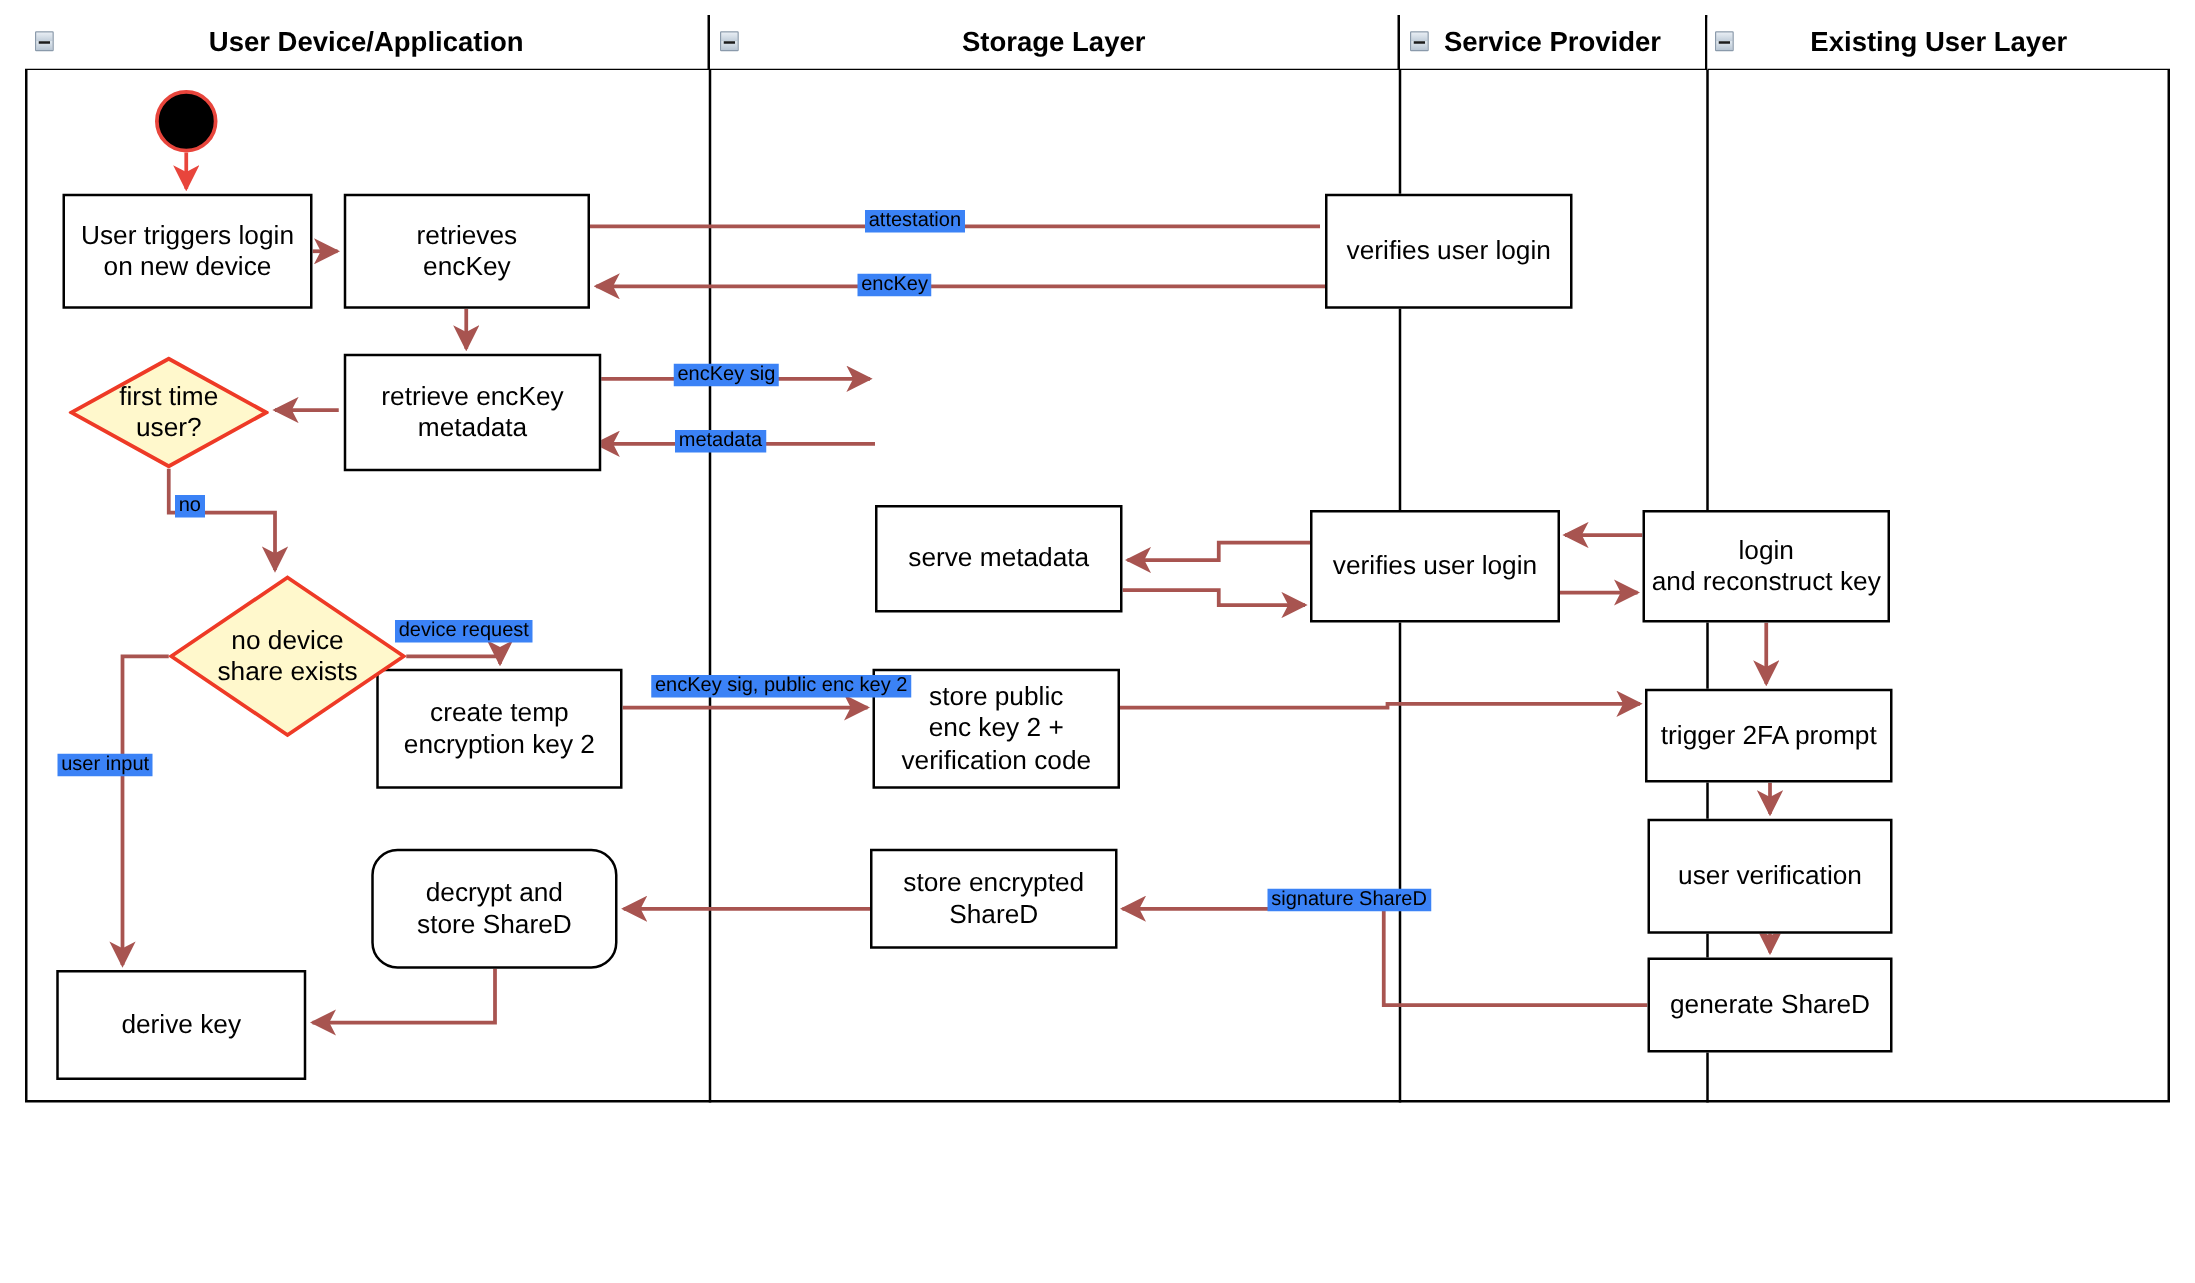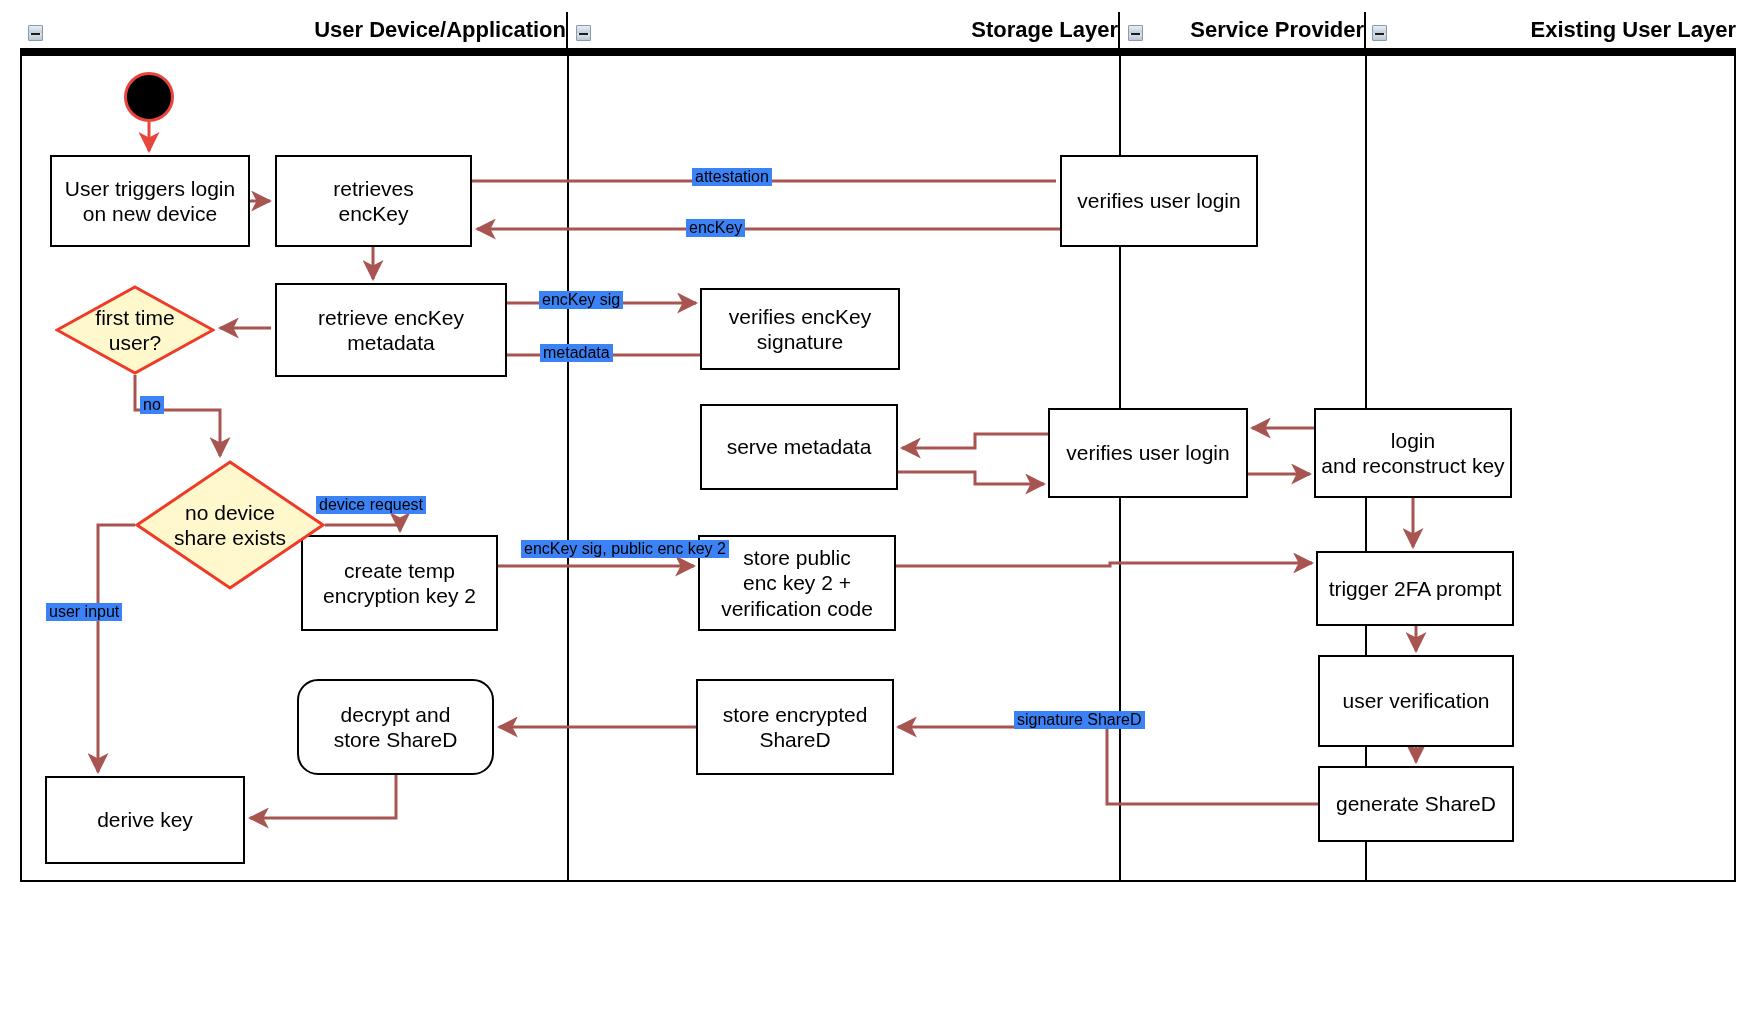--- a/index.html
+++ b/index.html
@@ -18,24 +18,24 @@
   
   .lane-frame {
     position: absolute;
     box-sizing: border-box;
     border: 2px solid #000000;
   }
   .lane-header {
     position: absolute;
     box-sizing: border-box;
     border-right: 2px solid #000000;
-    border-bottom: 8px solid #000000;
+    border-bottom: 1px solid #000000;
     display: flex;
     align-items: center;
-    justify-content: flex-end;
+    justify-content: center;
     font-weight: bold;
     font-size: 22px;
     color: #000000;
     background: #ffffff;
   }
   .lane-header.last { border-right: none; }
   .lane-divider {
     position: absolute;
     width: 2px;
     background: #000000;
@@ -211,41 +211,39 @@
       <path d="M396,775 L396,818 L250,818" marker-end="url(#arrow)"></path>
     </g>
   </svg>
 
   <div class="node" style="left:50px; top:155px; width:200px; height:92px;">User triggers login
 on new device</div>
 
   <div class="node" style="left:275px; top:155px; width:197px; height:92px;">retrieves
 encKey</div>
 
-  <div class="node" style="left:275px; top:283px; width:232px; height:94px;">retrieve encKey
+  <div class="node" style="left:275px; top:283px; width:206px; height:94px;">retrieve encKey
 metadata</div>
 
   <div class="node" style="left:301px; top:535px; width:197px; height:96px;">create temp
 encryption key 2</div>
 
   <div class="node" style="left:297px; top:679px; width:197px; height:96px;border-radius:21px;">decrypt and
 store ShareD</div>
 
   <div class="node" style="left:45px; top:776px; width:200px; height:88px;">derive key</div>
 
-  <div class="node" style="left:700px; top:288px; width:200px; height:82px;">verifies encKey
-signature</div>
 
   <div class="node" style="left:700px; top:404px; width:198px; height:86px;">serve metadata</div>
 
   <div class="node" style="left:698px; top:535px; width:198px; height:96px;">store public
 enc key 2 +
 verification code</div>
 
-  <div class="node" style="left:696px; top:679px; width:198px; height:96px;">store encrypted
+  <div class="node" style="left:696px; top:679px; width:198px; height:80px;">store encrypted
 ShareD</div>
 
   <div class="node" style="left:1060px; top:155px; width:198px; height:92px;">verifies user login</div>
 
   <div class="node" style="left:1048px; top:408px; width:200px; height:90px;">verifies user login</div>
 
   <div class="node" style="left:1314px; top:408px; width:198px; height:90px;">login
 and reconstruct key</div>
 
   <div class="node" style="left:1316px; top:551px; width:198px; height:75px;">trigger 2FA prompt</div>

